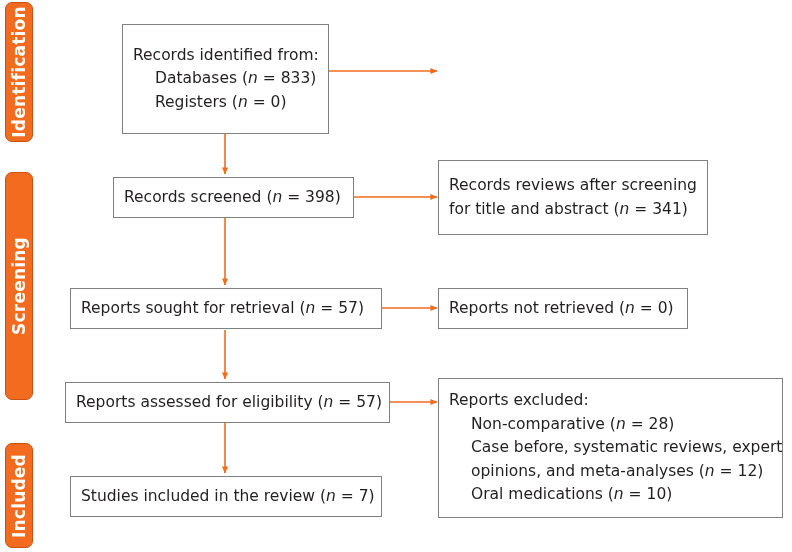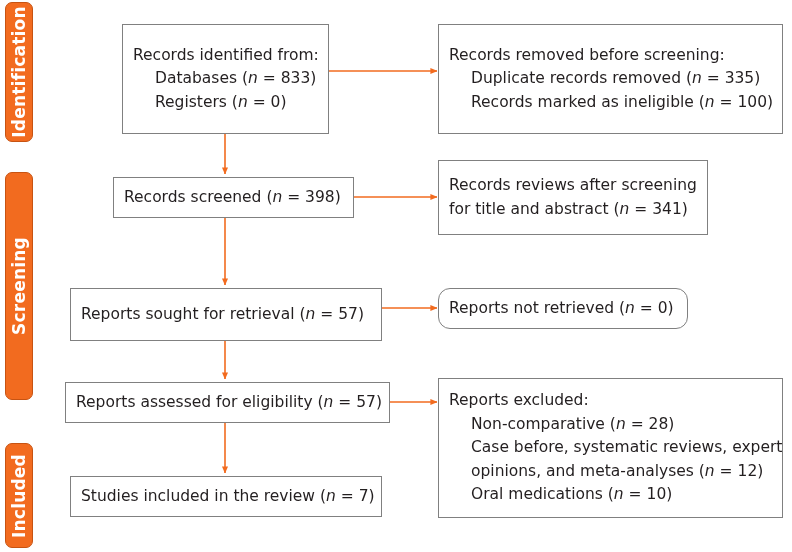--- a/index.html
+++ b/index.html
@@ -118,40 +118,35 @@
   <div class="stage-bar" style="top:443px; height:105px;">
     <span class="stage-label">Included</span>
   </div>
 
   <div class="flow-box" style="left:122px; top:24px; width:207px; height:110px;">
     <div class="line">Records identified from:</div>
     <div class="line indent">Databases (<span class="nv">n</span> = 833)</div>
     <div class="line indent">Registers (<span class="nv">n</span> = 0)</div>
   </div>
 
-  <div class="flow-box" style="left:438px; top:24px; width:345px; height:110px;">
-    <div class="line">Records removed before screening:</div>
-    <div class="line indent">Duplicate records removed (<span class="nv">n</span> = 335)</div>
-    <div class="line indent">Records marked as ineligible (<span class="nv">n</span> = 100)</div>
-  </div>
 
   <div class="flow-box single" style="left:105px; top:177px; width:241px; height:41px;margin-left:8px;">
     <div class="line">Records screened (<span class="nv">n</span> = 398)</div>
   </div>
 
   <div class="flow-box" style="left:438px; top:160px; width:270px; height:75px;">
     <div class="line">Records reviews after screening</div>
     <div class="line">for title and abstract (<span class="nv">n</span> = 341)</div>
   </div>
 
-  <div class="flow-box single" style="left:70px; top:288px; width:312px; height:53px;">
+  <div class="flow-box single" style="left:70px; top:288px; width:312px; height:41px;">
     <div class="line">Reports sought for retrieval (<span class="nv">n</span> = 57)</div>
   </div>
 
-  <div class="flow-box single" style="left:438px; top:288px; width:250px; height:41px;border-radius:12px;">
+  <div class="flow-box single" style="left:438px; top:288px; width:250px; height:41px;">
     <div class="line">Reports not retrieved (<span class="nv">n</span> = 0)</div>
   </div>
 
   <div class="flow-box single" style="left:65px; top:382px; width:325px; height:41px;">
     <div class="line">Reports assessed for eligibility (<span class="nv">n</span> = 57)</div>
   </div>
 
   <div class="flow-box" style="left:438px; top:378px; width:345px; height:140px;">
     <div class="line">Reports excluded:</div>
     <div class="line indent">Non-comparative (<span class="nv">n</span> = 28)</div>

